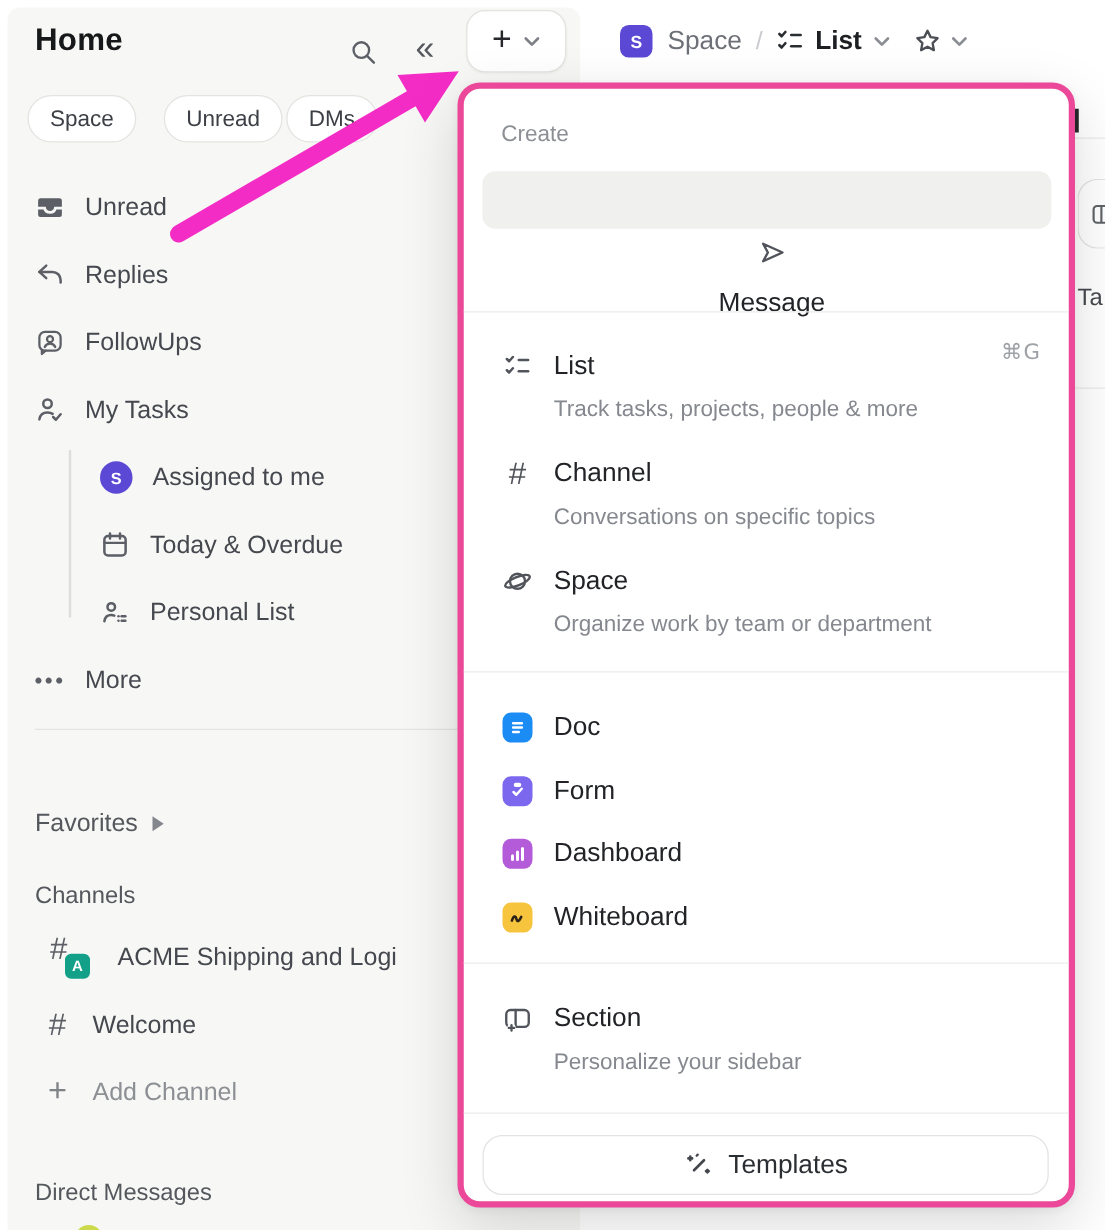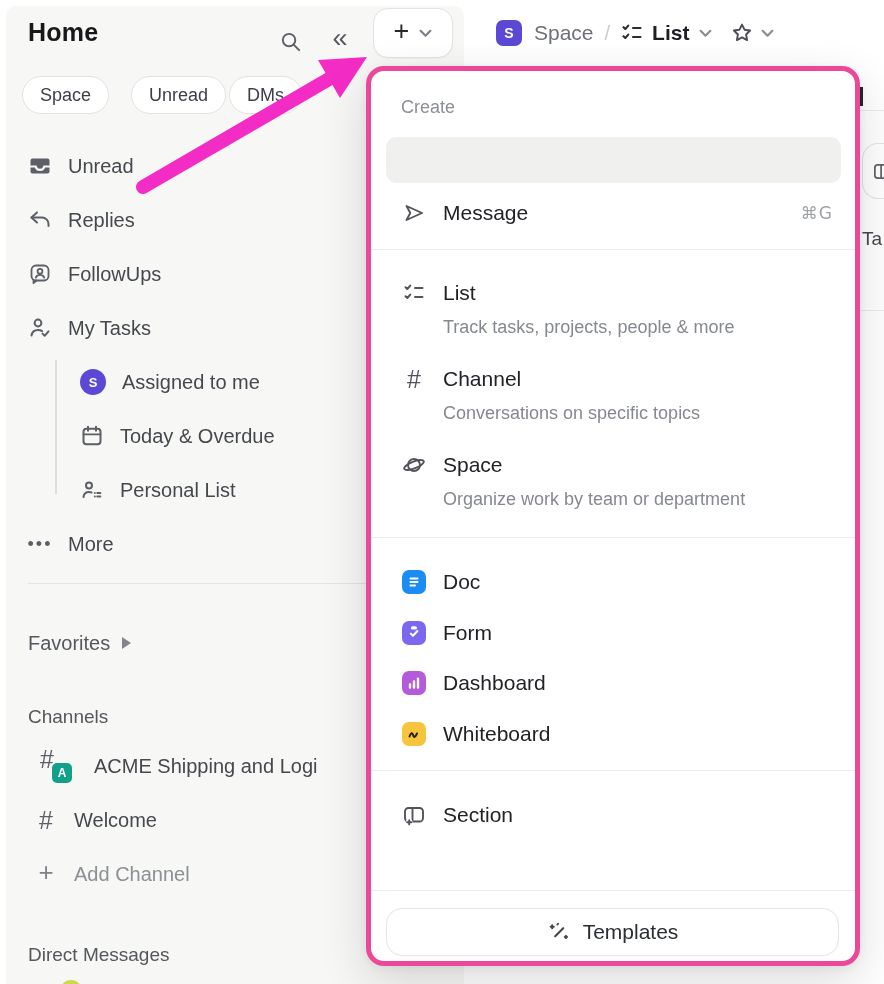--- a/index.html
+++ b/index.html
@@ -16,21 +16,21 @@
   .chip { position:absolute; top:70px; height:38px; display:inline-flex; align-items:center; padding:0 17px; background:#fff; border:1.5px solid #e3e3e1; border-radius:19px; font-size:18px; color:#3c3f45; cursor:pointer; }
   .srow { position:absolute; height:40px; display:flex; align-items:center; gap:16px; cursor:pointer; }
   .srow .lbl { font-size:20px; color:#45484e; white-space:nowrap; }
   .ic { width:24px; height:24px; flex:0 0 auto; }
   .icwrap { width:24px; height:24px; display:flex; align-items:center; justify-content:center; color:#5c5f66; flex:0 0 auto; }
   .hash-glyph { font-size:25px; color:#5c5f66; font-weight:400; line-height:1; }
   .avatar { width:26px; height:26px; border-radius:50%; background:#5b49d6; color:#fff; font-size:13px; font-weight:700; display:flex; align-items:center; justify-content:center; }
   .treeline { position:absolute; left:49px; top:354px; width:2px; height:134px; background:#dededc; }
   .sb-divider { position:absolute; left:22px; width:437px; height:1px; background:#e4e4e2; }
   .sec-label { position:absolute; left:22px; font-size:19px; color:#54575c; }
-  .fav-row { position:absolute; left:22px; top:620px; height:34px; display:flex; align-items:center; gap:12px; cursor:pointer; }
+  .fav-row { position:absolute; left:22px; top:636px; height:34px; display:flex; align-items:center; gap:12px; cursor:pointer; }
   .fav-row .lbl { font-size:20px; color:#54575c; }
   .tri { width:0; height:0; border-left:9px solid #83868c; border-top:6px solid transparent; border-bottom:6px solid transparent; }
   .ch-badge { position:absolute; left:16px; top:18px; width:24px; height:24px; border-radius:7px; background:#12a089; border:2px solid #f7f7f5; color:#fff; font-size:12px; font-weight:700; display:flex; align-items:center; justify-content:center; }
   .dm-avatar { position:absolute; left:54px; top:974px; width:22px; height:22px; border-radius:50%; background:#ccd94b; }
 
   
   .main { position:absolute; left:464px; top:0; right:0; bottom:0; background:#fff; }
   .crumb { position:absolute; left:32px; top:18px; height:30px; display:flex; align-items:center; }
   .crumb-badge { width:26px; height:26px; border-radius:7px; background:#5b49d6; color:#fff; font-size:14px; font-weight:700; display:flex; align-items:center; justify-content:center; }
   .crumb-space { font-size:21px; color:#6d7076; margin-left:12px; }
@@ -252,21 +252,21 @@
     <line x1="143" y1="187" x2="329" y2="79" stroke="#f42cc6" stroke-width="14" stroke-linecap="round"></line>
     <polygon points="367,57 340,98 318,60" fill="#f42cc6"></polygon>
   </svg>
 
   <div class="menu">
     <div class="m-create">Create</div>
 
     <div class="m-hl"></div>
 
 
-    <div class="mrow" style="top:119px;">
+    <div class="mrow" style="top:119px;flex-direction:column;">
       <span class="icwrap" style="color:#51545a;">
         <svg class="ic" viewBox="0 0 24 24" fill="none" stroke="currentColor" stroke-width="1.9" stroke-linejoin="round">
             <path d="M4.5 5l15.5 7-15.5 7 3.8-7-3.8-7z"></path>
           </svg>
       </span>
       <span class="mlbl">Message</span>
       <span class="mshort">⌘G</span>
     </div>
 
     <div class="m-div" style="top:178px;"></div>
@@ -351,20 +351,21 @@
       <span class="micol">
         <svg class="ic" viewBox="0 0 24 24" fill="none" stroke="currentColor" stroke-width="1.9" stroke-linecap="round">
             <rect x="3" y="5" width="18" height="13.5" rx="3.5"></rect>
             <path d="M10.5 5v13.5"></path>
             <circle cx="7.2" cy="19.3" r="3.4" fill="#fff" stroke="none"></circle>
             <path d="M7.2 17.2v4.2M5.1 19.3h4.2"></path>
           </svg>
       </span>
       <span>
         <div class="mtitle">Section</div>
+        <div class="mdesc">Personalize your sidebar</div>
       </span>
     </div>
 
     <div class="m-div" style="top:819px;"></div>
 
     <button class="tmpl-btn">
       <span style="color:#43464c;">
         <svg width="24" height="24" viewBox="0 0 24 24" fill="none" stroke="currentColor" stroke-width="2.1" stroke-linecap="round">
             <path d="M8.2 16.2l8-8"></path>
             <path d="M5.2 8.2v-3M3.7 6.7h3"></path>

